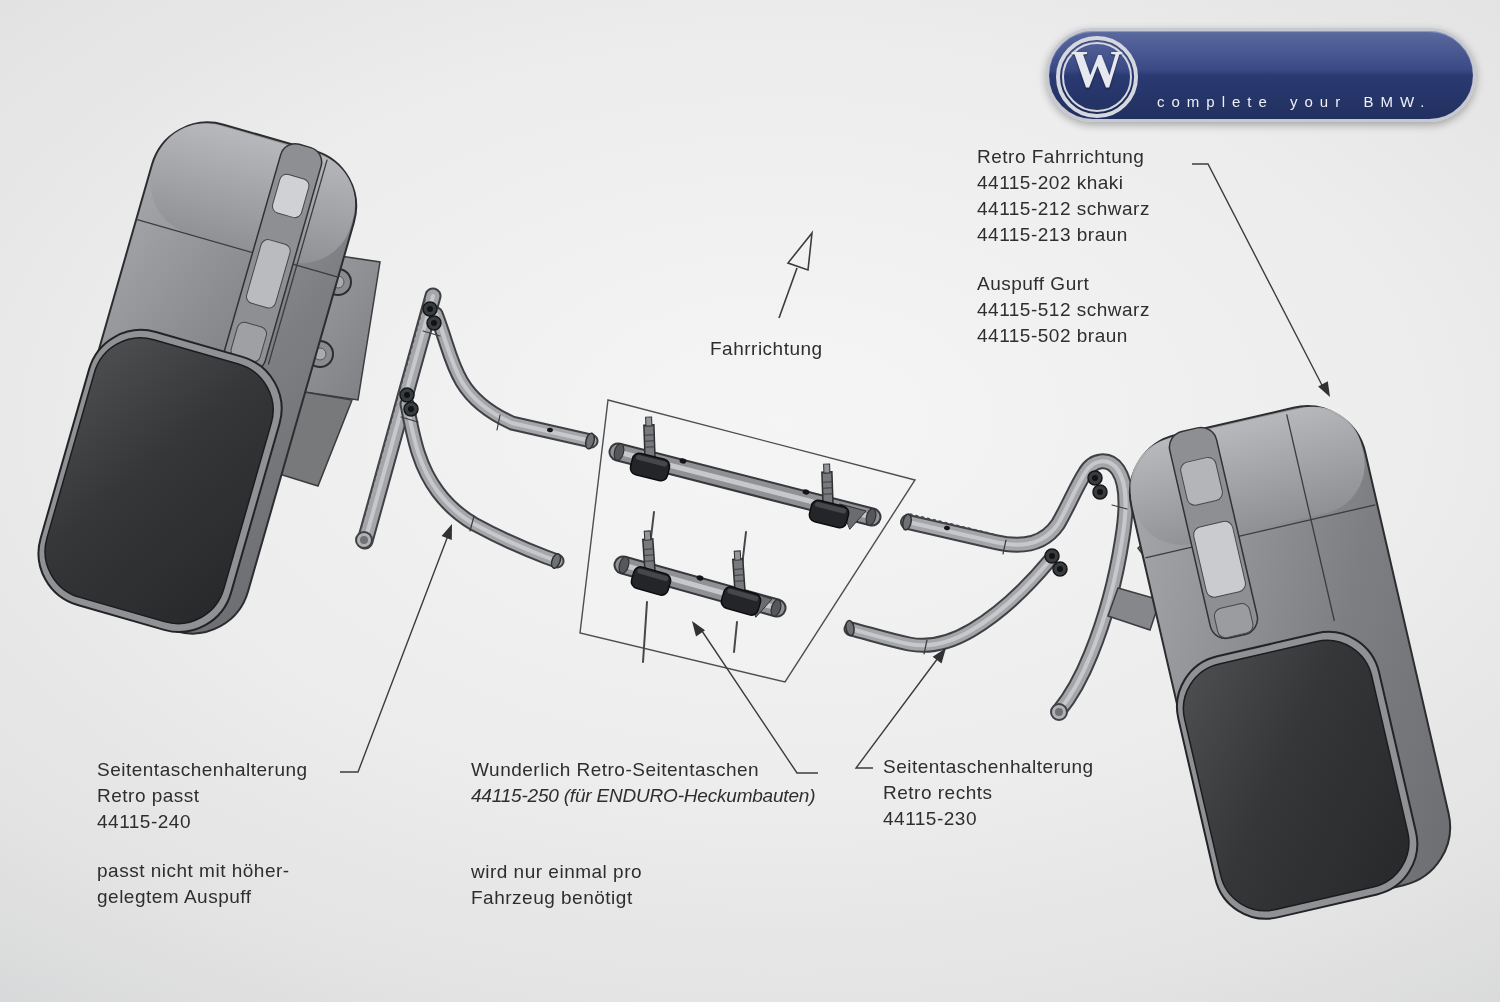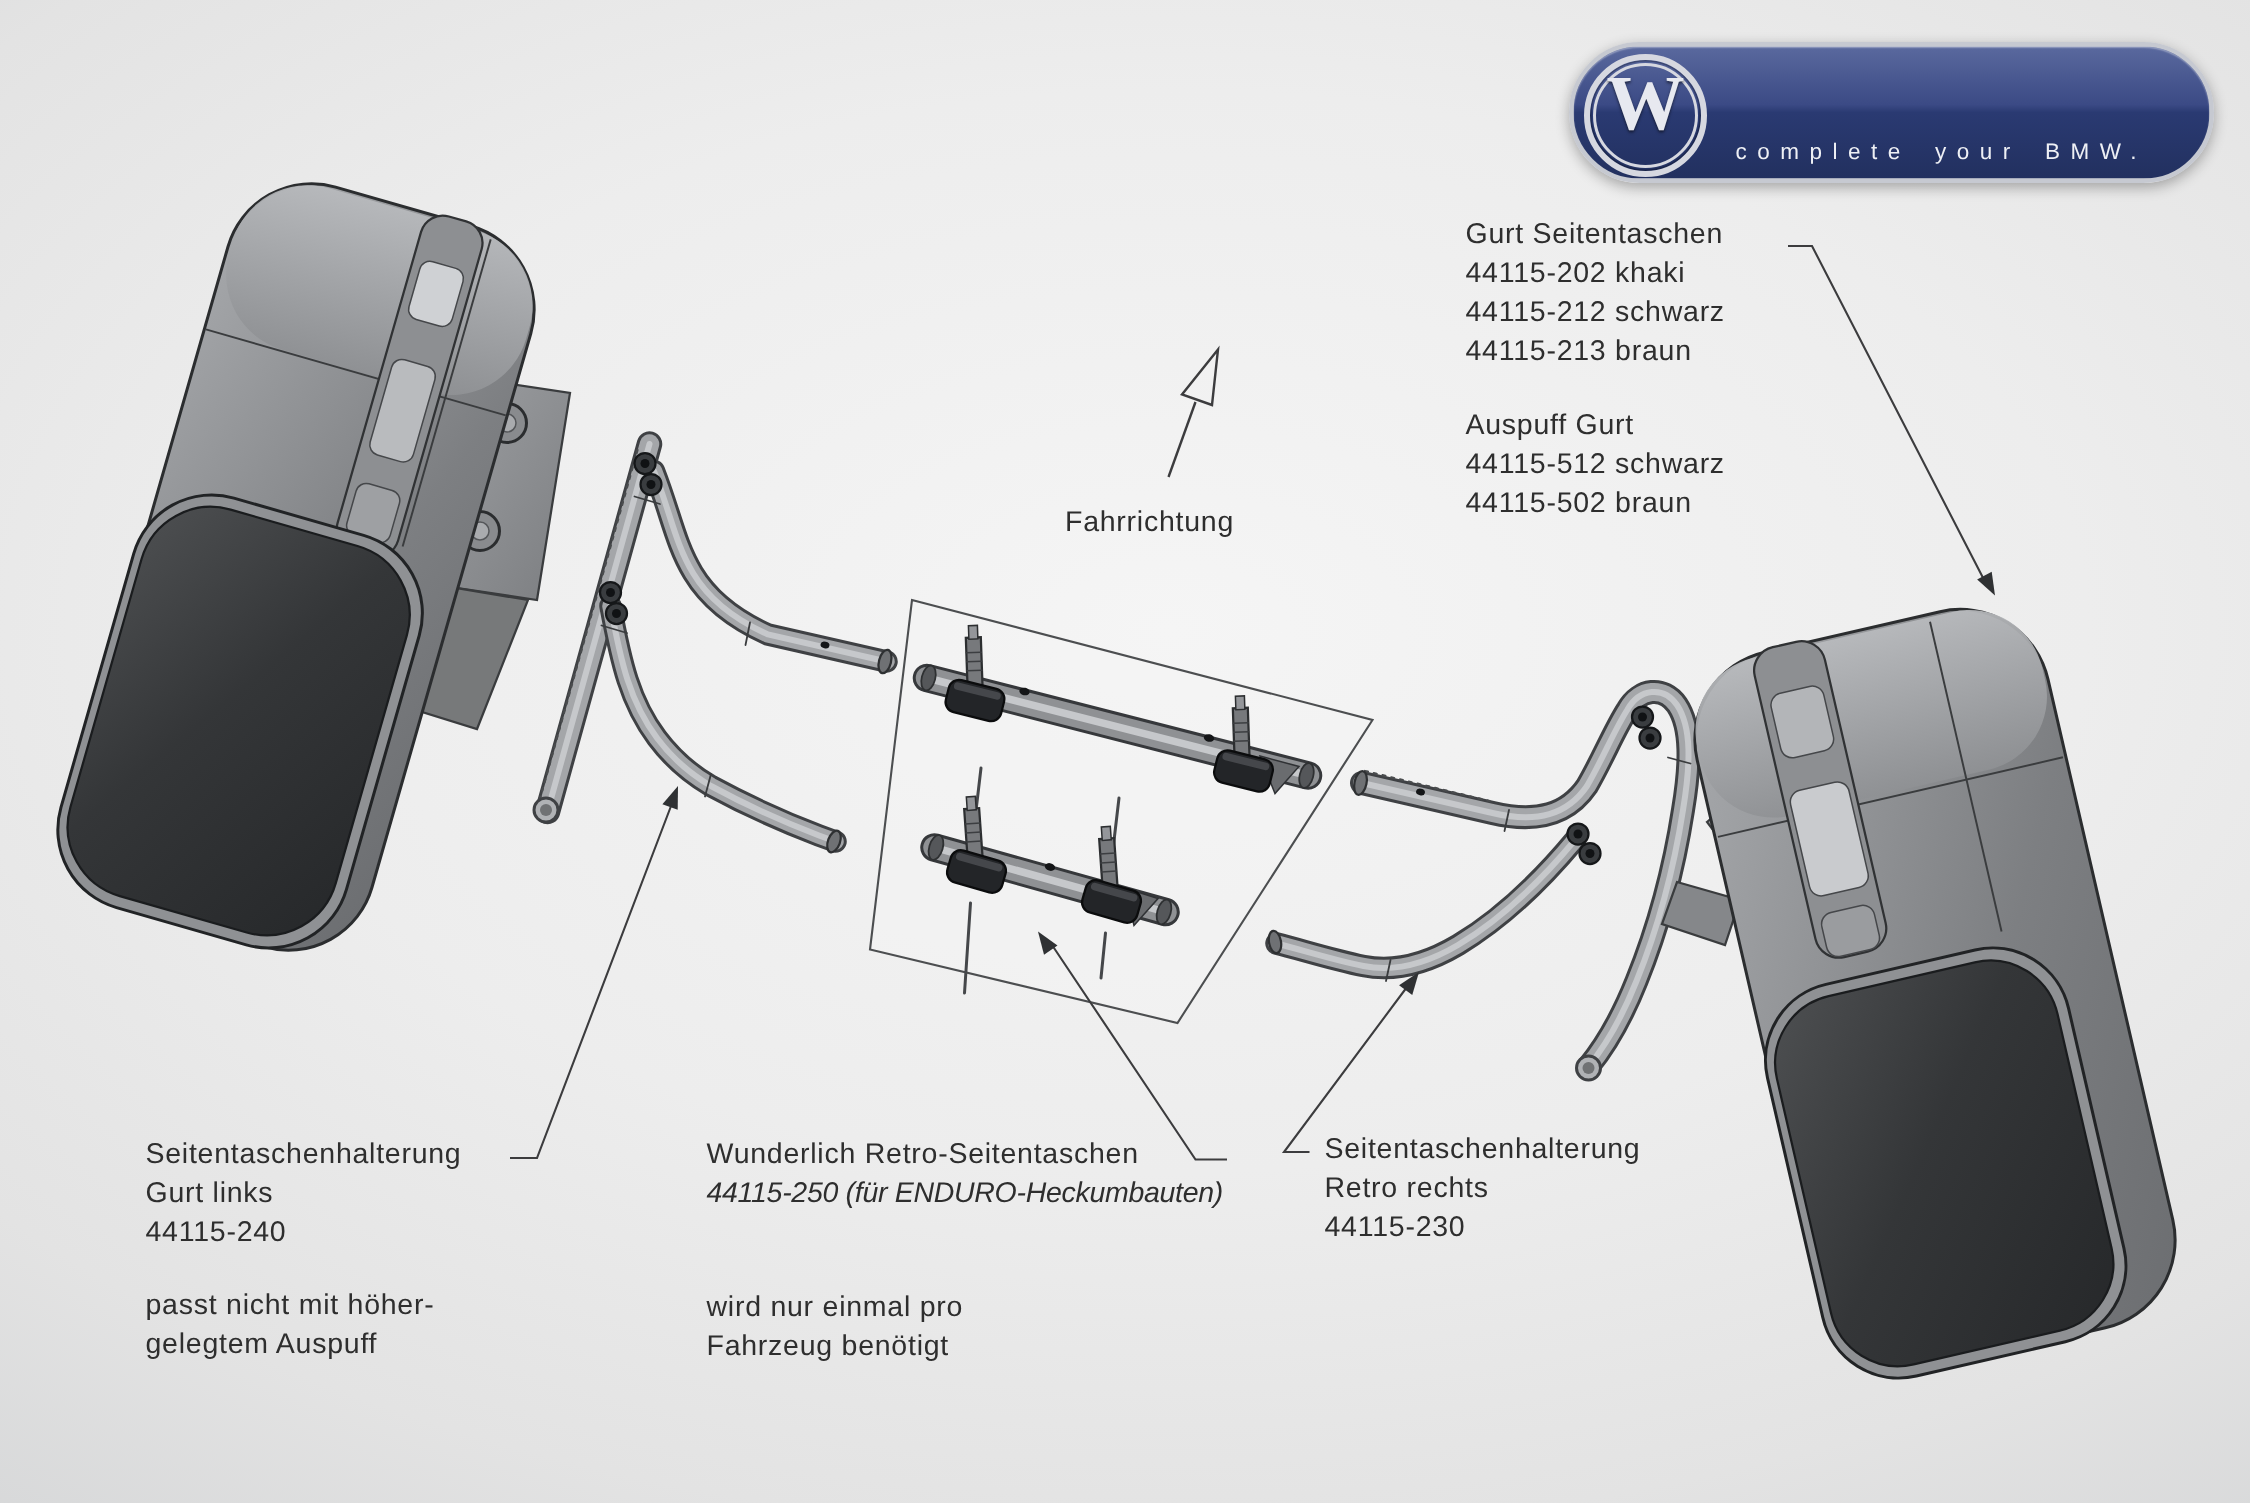--- a/index.html
+++ b/index.html
@@ -242,35 +242,35 @@
 
   <div class="logo">
     <div class="emblem">
       <div class="emblem-inner"></div>
       <div class="emblem-w">W</div>
     </div>
     <div class="tagline">complete your BMW.</div>
   </div>
 
   <div class="callout" id="c-retro">
-    <div>Gurt Seitentaschen</div>
+    <div>Retro Fahrrichtung</div>
     <div>44115-202 khaki</div>
     <div>44115-212 schwarz</div>
     <div>44115-213 braun</div>
     <div class="gap"></div>
     <div>Auspuff Gurt</div>
     <div>44115-512 schwarz</div>
     <div>44115-502 braun</div>
   </div>
 
   <div class="callout" id="c-dir">Fahrrichtung</div>
 
   <div class="callout" id="c-left">
     <div>Seitentaschenhalterung</div>
-    <div>Gurt links</div>
+    <div>Retro passt</div>
     <div>44115-240</div>
     <div class="gap"></div>
     <div>passt nicht mit höher-</div>
     <div>gelegtem Auspuff</div>
   </div>
 
   <div class="callout" id="c-base">
     <div>Wunderlich Retro-Seitentaschen</div>
     <div class="tight">44115-250 (für ENDURO-Heckumbauten)</div>
     <div class="gap2"></div>

